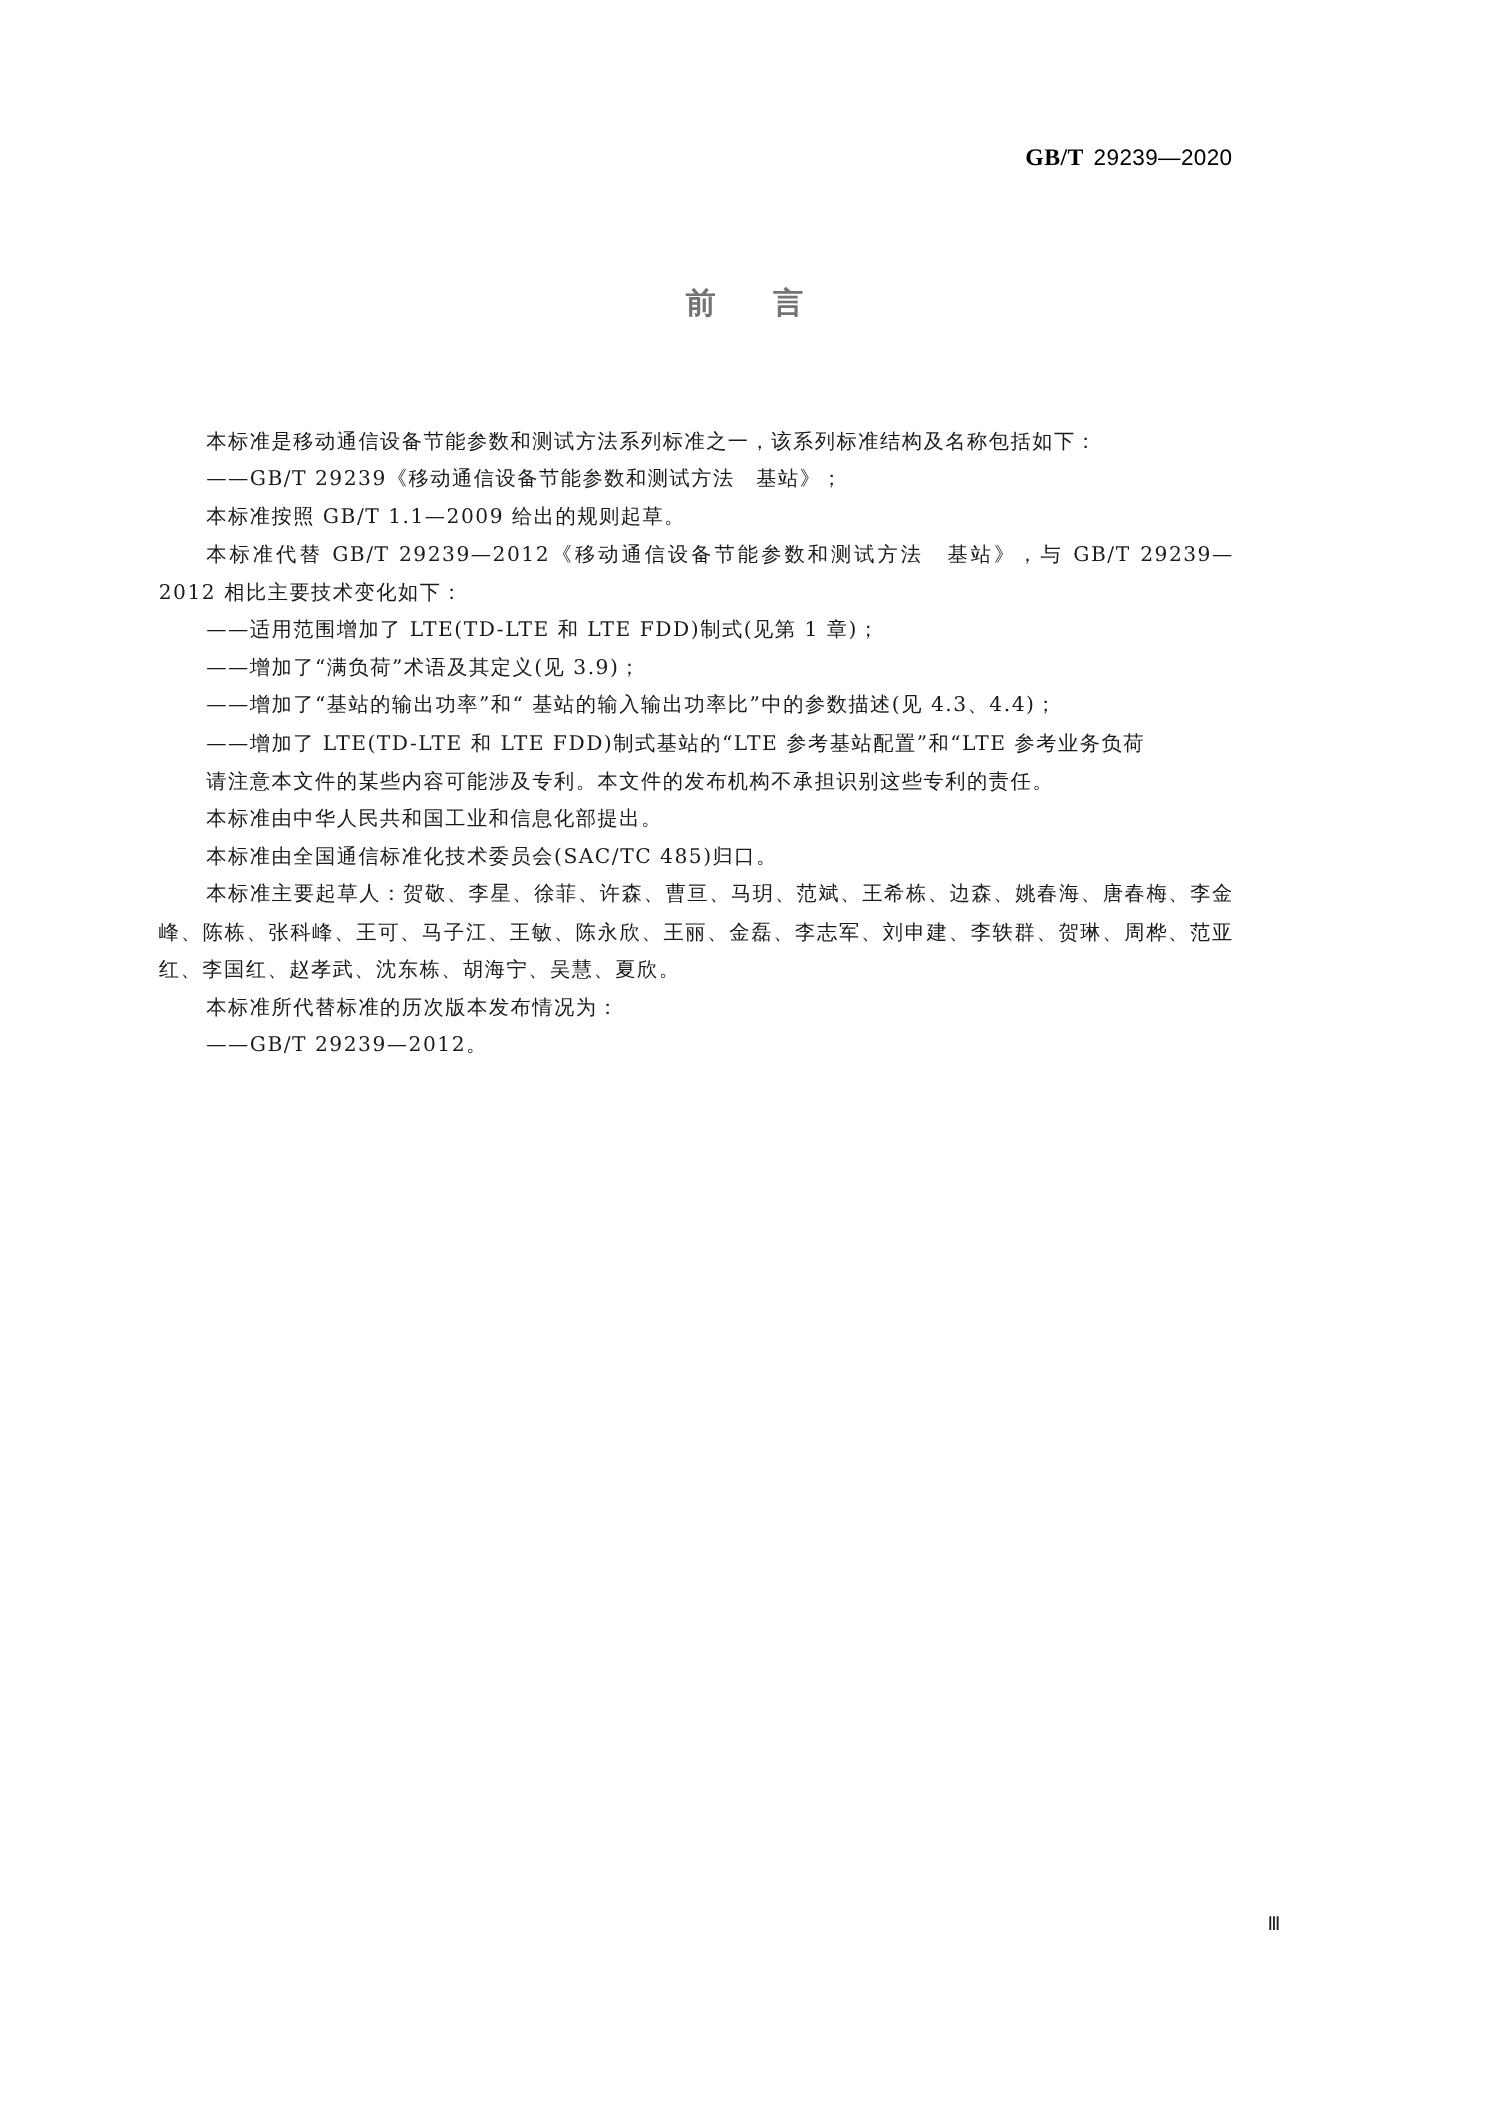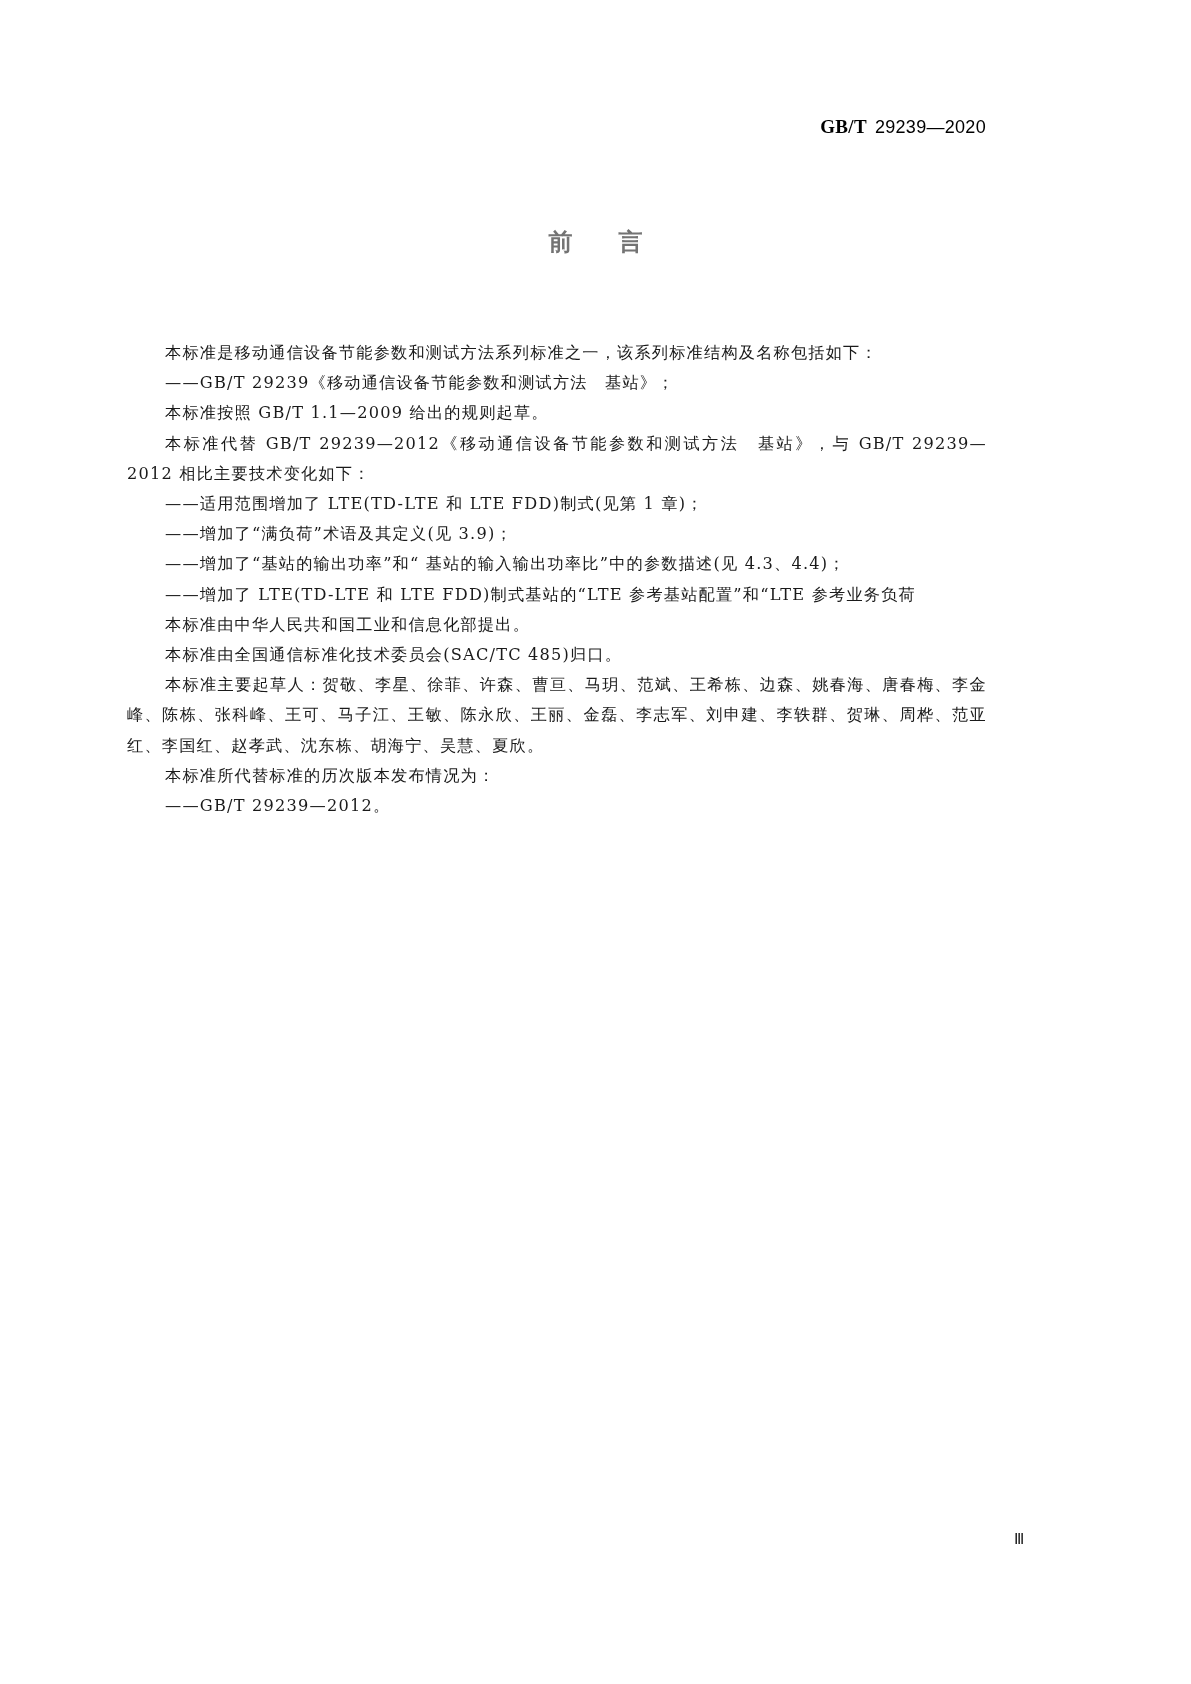--- a/index.html
+++ b/index.html
@@ -44,20 +44,21 @@
 
 <div class="body">
   <p class="p">本标准是移动通信设备节能参数和测试方法系列标准之一，该系列标准结构及名称包括如下：</p>
   <p class="dash">——GB/T 29239《移动通信设备节能参数和测试方法　基站》；</p>
   <p class="p">本标准按照 GB/T 1.1—2009 给出的规则起草。</p>
   <p class="p">本标准代替 GB/T 29239—2012《移动通信设备节能参数和测试方法　基站》，与 GB/T 29239—2012 相比主要技术变化如下：</p>
   <p class="dash">——适用范围增加了 LTE(TD-LTE 和 LTE FDD)制式(见第 1 章)；</p>
   <p class="dash">——增加了“满负荷”术语及其定义(见 3.9)；</p>
   <p class="dash">——增加了“基站的输出功率”和“ 基站的输入输出功率比”中的参数描述(见 4.3、4.4)；</p>
   <p class="dash">——增加了 LTE(TD-LTE 和 LTE FDD)制式基站的“LTE 参考基站配置”和“LTE 参考业务负荷</p>
+  <p class="p">请注意本文件的某些内容可能涉及专利。本文件的发布机构不承担识别这些专利的责任。</p>
   <p class="p">本标准由中华人民共和国工业和信息化部提出。</p>
   <p class="p">本标准由全国通信标准化技术委员会(SAC/TC 485)归口。</p>
   <p class="p">本标准主要起草人：贺敬、李星、徐菲、许森、曹亘、马玥、范斌、王希栋、边森、姚春海、唐春梅、李金峰、陈栋、张科峰、王可、马子江、王敏、陈永欣、王丽、金磊、李志军、刘申建、李轶群、贺琳、周桦、范亚红、李国红、赵孝武、沈东栋、胡海宁、吴慧、夏欣。</p>
   <p class="p">本标准所代替标准的历次版本发布情况为：</p>
   <p class="dash">——GB/T 29239—2012。</p>
 </div>
 
 <div class="page-num">Ⅲ</div>
 
 </body></html>

